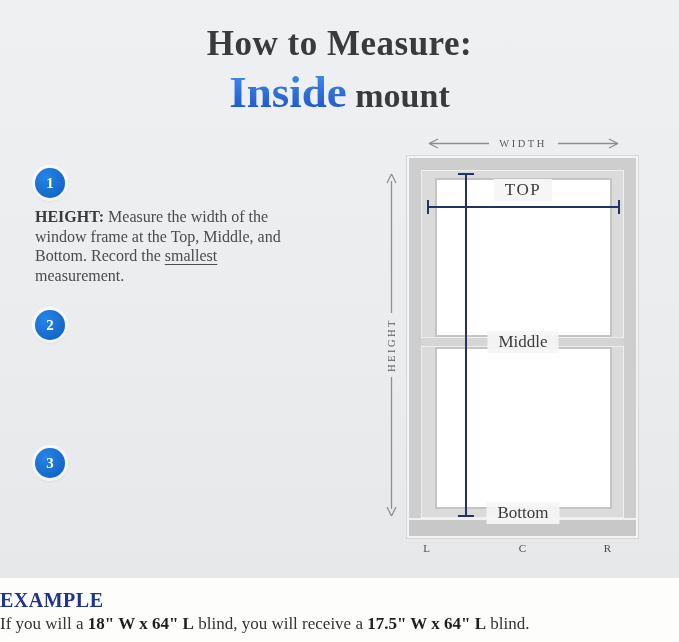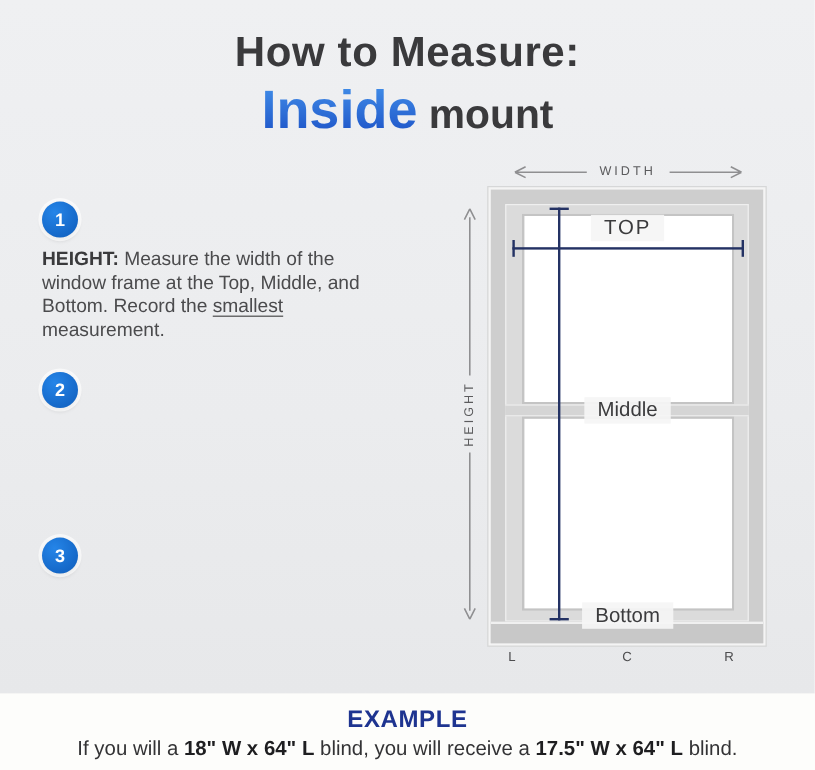--- a/index.html
+++ b/index.html
@@ -1,18 +1,18 @@
 <!DOCTYPE html>
 <html><head>
 <meta charset="utf-8">
 <style>
   * { margin:0; padding:0; box-sizing:border-box; }
   html,body { width:679px; height:642px; }
   body { font-family:"Liberation Sans", sans-serif; }
-  .page { position:relative; width:679px; height:642px; background:#fdfdfc; overflow:hidden; }
+  .page { position:relative; width:679px; height:642px; background:#fdfdfc; overflow:hidden;font-family:Liberation Serif, serif; }
 
   
   .main { position:absolute; left:0; top:0; width:679px; height:578px;
           background:linear-gradient(180deg,#eff0f2 0%,#ebecee 60%,#e7e8ea 100%); }
 
   
   .header { position:absolute; top:24px; left:0; width:100%; text-align:center; color:#3a3a3c; }
   .title-line1 { font-size:35px; font-weight:700; letter-spacing:0.5px; }
   .title-line2 { margin-top:2px; font-size:34px; font-weight:700; }
   .title-accent { font-size:45px; font-weight:700; color:#1d55c8;
@@ -62,21 +62,21 @@
   .arrow-label { position:absolute; font-size:10.5px; letter-spacing:2.5px; color:#5b5b5d;
                  transform:translate(-50%,-50%); white-space:nowrap; }
   .arrow-label-height { transform:translate(-50%,-50%) rotate(-90deg); }
 
   .lcr { position:absolute; top:412px; font-size:11px; letter-spacing:1px; color:#4d4d4f;
          transform:translateX(-50%); }
   .lcr-l { left:49px; } .lcr-c { left:145px; } .lcr-r { left:230px; }
 
   
   .footer { position:absolute; left:0; bottom:0; width:679px; height:64px; background:#fdfdfb;
-            text-align:center; }
+            text-align:left; }
   .footer-heading { margin-top:11px; font-size:20px; font-weight:700; color:#1e3490; letter-spacing:0.5px; }
   .footer-text { margin-top:2px; font-size:17px; color:#333335; }
   .footer-text b { color:#1e1e20; }
 </style>
 </head>
 <body>
 
 <div class="page">
 
   <div class="main">

